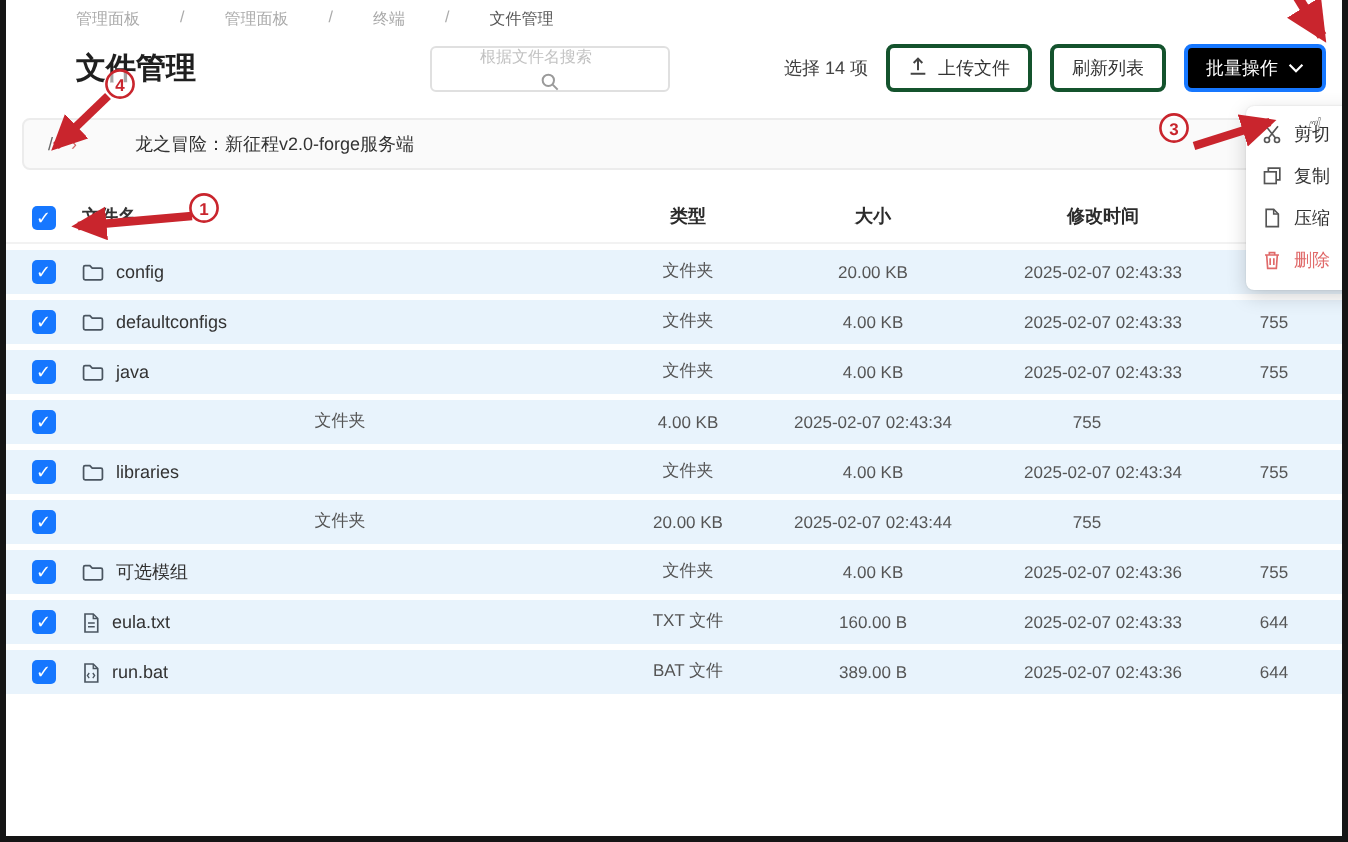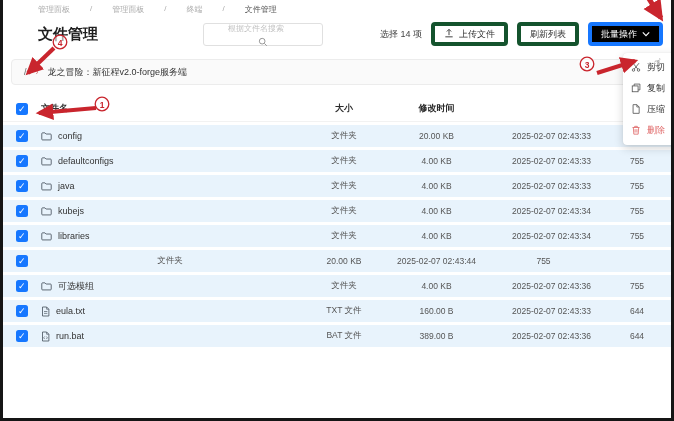--- a/index.html
+++ b/index.html
@@ -13,28 +13,28 @@
   .breadcrumb { margin:4px 0 0 35px; font-size:8px; color:#aaa; display:flex; gap:20px; }
   .breadcrumb .crumb { cursor:pointer; }
   .breadcrumb .crumb.last { color:#555; }
   
   .header-band { display:flex; align-items:center; justify-content:space-between; margin:7px 8px 0 35px; }
   .page-title { font-size:15px; font-weight:bold; color:#1f1f1f; }
   .toolbar { display:flex; align-items:center; gap:9px; }
   .search-box { display:flex; align-items:center; width:120px; height:23px; border:1px solid #e0e0e0; border-radius:3px; padding:0 6px; background:#fff; margin-right:48px;flex-direction:column; }
   .search-box input { border:0; outline:0; flex:1; width:70px; font-size:8px; color:#333; font-family:inherit; }
   .search-box input::placeholder { color:#c2c2c2; }
-  .btn { display:flex; align-items:center; gap:5px; height:24px; padding:5px 9px; border:4px solid #14532d; border-radius:4px; background:#fff; font-size:9px; color:#333; cursor:pointer; white-space:nowrap; }
+  .btn { display:flex; align-items:center; gap:5px; height:24px; padding:5px 9px; border:2px solid #14532d; border-radius:4px; background:#fff; font-size:9px; color:#333; cursor:pointer; white-space:nowrap; }
   .btn.primary { background:#000000; border-color:#1677ff; color:#fff; }
   .selection-text { font-size:9px; color:#444; white-space:nowrap; }
   
   .path-bar { margin:13px 8px 0 8px; height:26px; background:#fafafa; border:1px solid #ececec; border-radius:4px; display:flex; align-items:center; padding:0 12px; gap:9px; font-size:9px; }
   .path-root { color:#666; cursor:pointer; }
   .path-chevron { color:#d06a6a; font-size:9px; }
-  .path-current { color:#333; }
+  .path-current { color:#333;margin-left:20px; }
   
   .table { margin-top:11px; }
   .thead, .trow { display:grid; grid-template-columns:38px 1fr 90px 95px 135px 52px; align-items:center; }
   .thead { height:26px; font-size:9px; font-weight:bold; color:#2b2b2b; background:#fff; border-bottom:1px solid #f2f2f2; }
   .trow { height:22px; background:#e8f3fc; margin-top:3px; cursor:pointer; }
   .cell { overflow:hidden; white-space:nowrap; }
   .c-check { display:flex; justify-content:center; }
   .c-name { display:flex; align-items:center; gap:6px; font-size:9px; color:#333; }
   .c-type,.c-size,.c-mtime { text-align:center; font-size:8.5px; color:#555; }
   .thead .c-type,.thead .c-size,.thead .c-mtime { color:#2b2b2b; font-size:9px; }
@@ -104,20 +104,21 @@
   <span class="path-chevron">›</span>
   <span class="path-current">龙之冒险：新征程v2.0-forge服务端</span>
 </div>
 
 <div class="table">
   <div class="thead">
     <div class="cell c-check">
         <span class="checkbox"></span>
       </div>
     <div class="cell c-name" style="font-weight:bold;">文件名</div>
+    <div class="cell c-type">类型</div>
     <div class="cell c-size">大小</div>
     <div class="cell c-mtime">修改时间</div>
     <div class="cell c-perm"></div>
   </div>
   <div id="tbody">
   <div class="trow">
     <div class="cell c-check">
           <span class="checkbox"></span>
         </div>
     <div class="cell c-name">
@@ -166,28 +167,20 @@
         </div>
     <div class="cell c-type">文件夹</div>
     <div class="cell c-size">4.00 KB</div>
     <div class="cell c-mtime">2025-02-07 02:43:33</div>
     <div class="cell c-perm">755</div>
   </div>
 
   <div class="trow">
     <div class="cell c-check">
           <span class="checkbox"></span>
-        </div>
-    <div class="cell c-name">
-          <span class="ficon">
-            <svg width="11" height="10" viewBox="0 0 14 12">
-              <path d="M1 3 Q1 2 2 2 H5 L6.5 3.5 H12 Q13 3.5 13 4.5 V10 Q13 11 12 11 H2 Q1 11 1 10 Z" fill="none" stroke="#4a5560" stroke-width="1.1"></path>
-            </svg>
-          </span>
-          <span class="fname">kubejs</span>
         </div>
     <div class="cell c-type">文件夹</div>
     <div class="cell c-size">4.00 KB</div>
     <div class="cell c-mtime">2025-02-07 02:43:34</div>
     <div class="cell c-perm">755</div>
   </div>
 
   <div class="trow">
     <div class="cell c-check">
           <span class="checkbox"></span>

